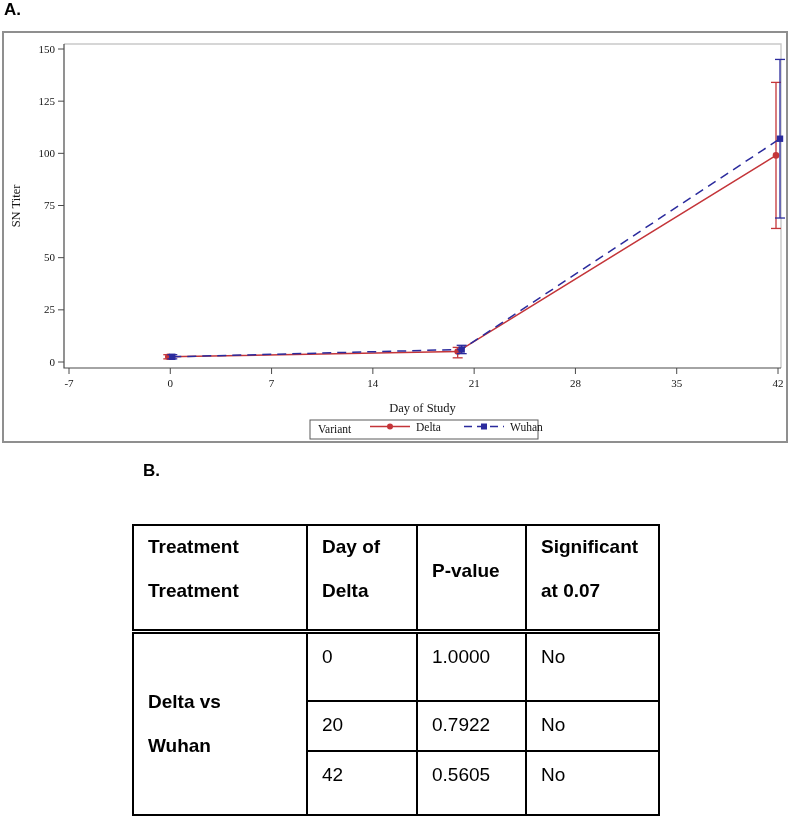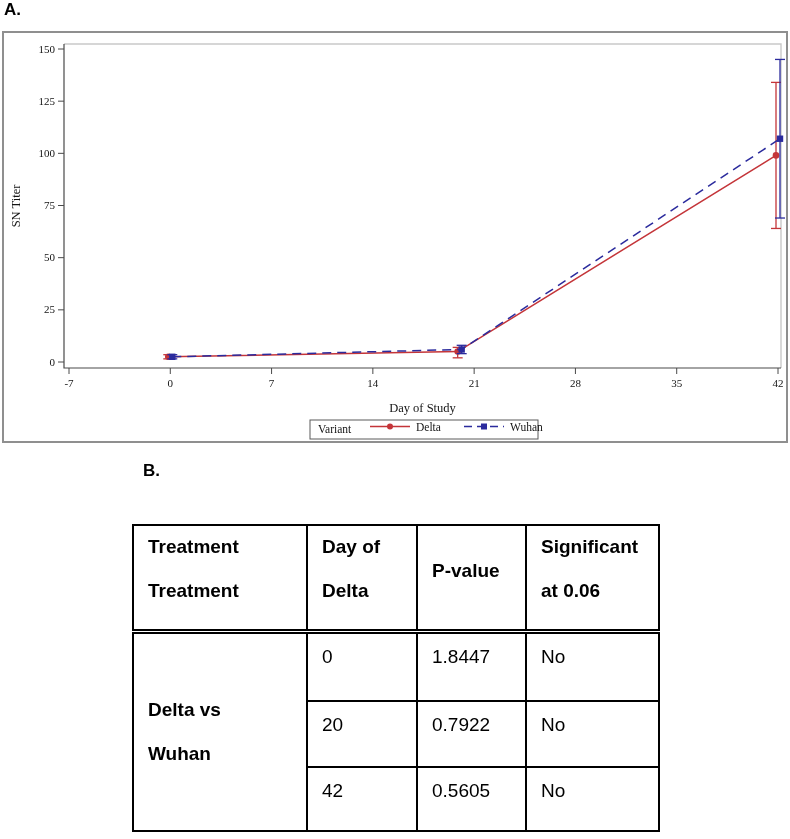--- a/index.html
+++ b/index.html
@@ -147,35 +147,35 @@
       </th>
       <th>
         <div class="cell-line">Day of</div>
         <div class="cell-line">Delta</div>
       </th>
       <th class="vmid">
         <div class="cell-line">P-value</div>
       </th>
       <th>
         <div class="cell-line">Significant</div>
-        <div class="cell-line">at 0.06</div>
+        <div class="cell-line">at 0.07</div>
       </th>
     </tr>
   </thead>
   <tbody>
     <tr style="height:70px">
       <td class="group" rowspan="3">
         <div class="cell-line">Delta vs</div>
         <div class="cell-line">Wuhan</div>
       </td>
       <td>0</td>
-      <td>1.8447</td>
+      <td>1.0000</td>
       <td>No</td>
     </tr>
-    <tr style="height:66px">
+    <tr style="height:50px">
       <td>20</td>
       <td>0.7922</td>
       <td>No</td>
     </tr>
     <tr style="height:64px">
       <td>42</td>
       <td>0.5605</td>
       <td>No</td>
     </tr>
   </tbody>

